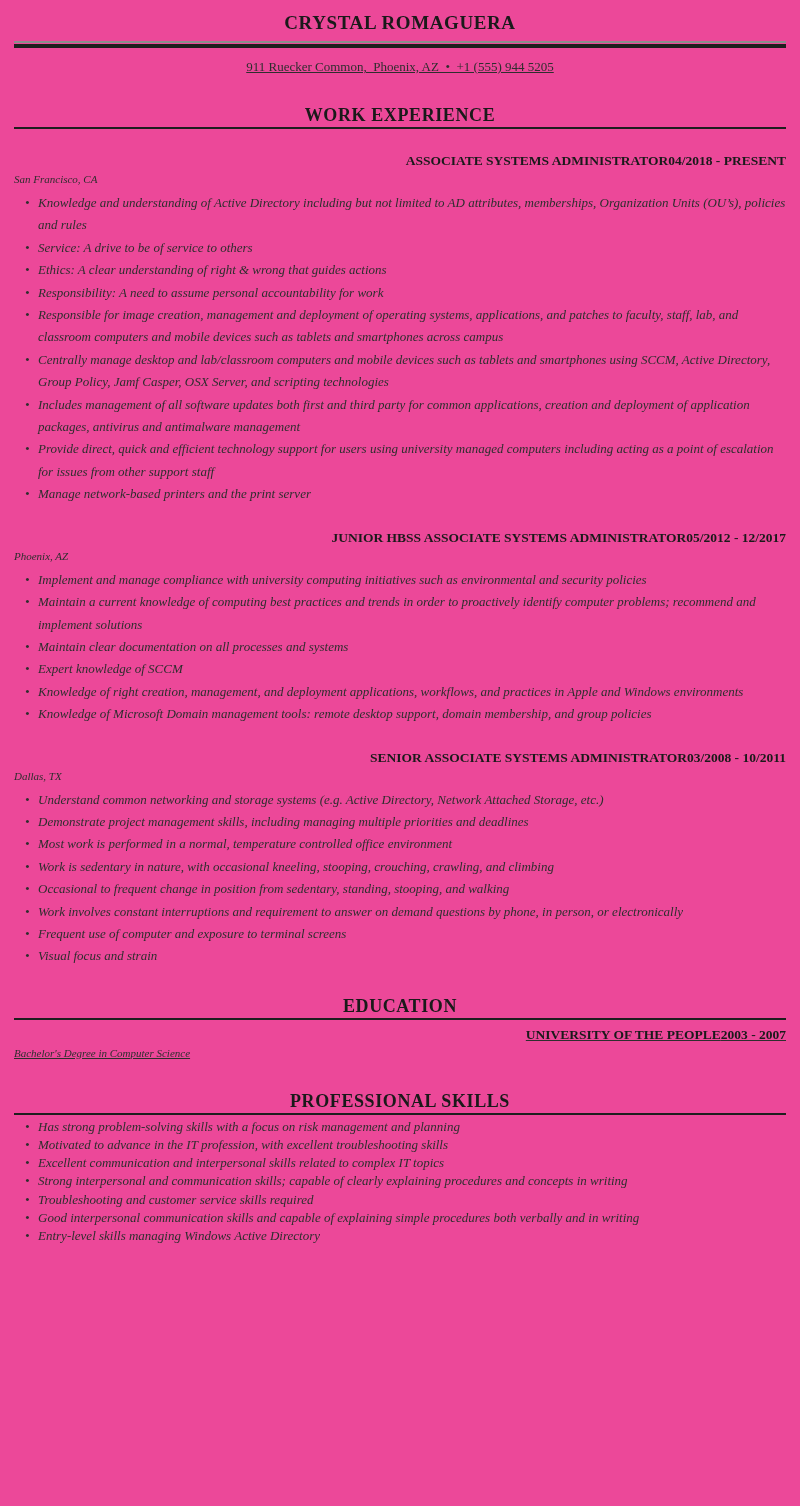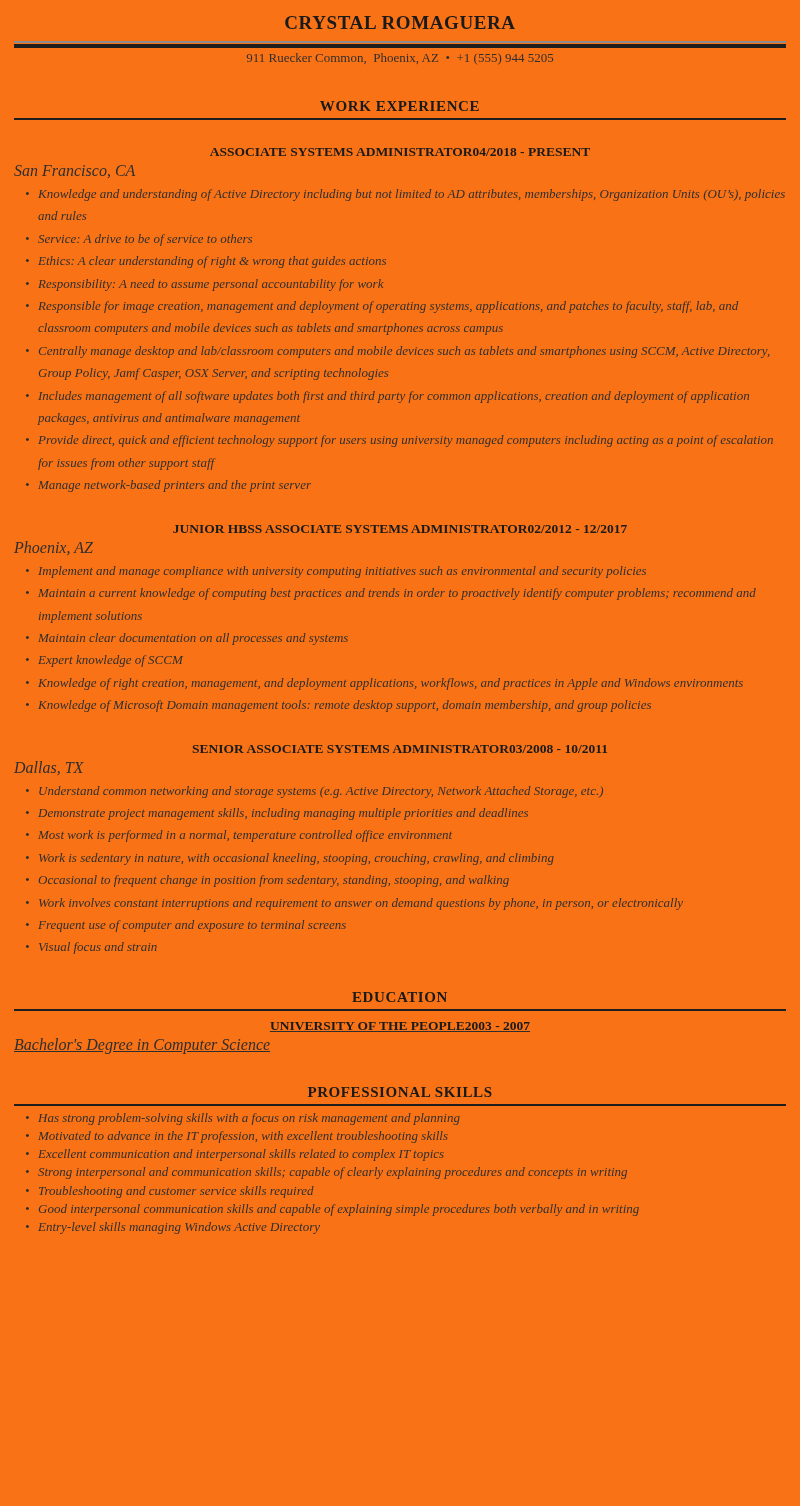--- a/index.html
+++ b/index.html
@@ -1,20 +1,20 @@
 <!DOCTYPE html>
 <html><head>
 <meta charset="utf-8">
 <style>
   html, body { margin: 0; padding: 0; background: #f7f7f7; }
   .page {
     width: 800px;
     min-height: 1506px;
     box-sizing: border-box;
-    background: #f97316;
+    background: #ec4899;
     padding: 8px 14px 40px 14px;
     font-family: "Liberation Serif", "DejaVu Serif", serif;
     color: #2e2e2e;
   }
 
   .name {
     margin: 2px 0 0 0;
     text-align: center;
     font-size: 19px;
     line-height: 26px;
@@ -24,58 +24,60 @@
   }
 
   .double-rule {
     margin-top: 5px;
     height: 1px;
     border-top: 2px solid #8c8c8c;
     border-bottom: 4px solid #1e1e1e;
   }
 
   .contact {
+    margin-top: 9px;
     text-align: center;
     font-size: 13px;
     line-height: 20px;
     white-space: pre;
     color: #2e2e2e;
+    text-decoration: underline;
   }
 
   .section-header {
     margin: 28px 0 0 0;
     text-align: center;
-    font-size: 15px;
+    font-size: 18px;
     line-height: 20px;
     font-weight: bold;
     letter-spacing: 0.6px;
     color: #1a1a1a;
   }
   .section-rule {
     margin-top: 2px;
     border-top: 2px solid #1e1e1e;
   }
 
   .job { margin-top: 22px; }
   .job + .job { }
 
   .row-head {
     display: flex;
-    justify-content: center;
+    justify-content: flex-end;
     align-items: baseline;
     font-size: 13.5px;
     line-height: 19px;
     font-weight: bold;
     color: #1a1a1a;
   }
   .row-head .dates { white-space: nowrap; }
 
   .location, .degree {
     font-style: italic;
-    font-size: 16px;
+    font-size: 11px;
     line-height: 19px;
     color: #2e2e2e;
   }
 
   ul.bullets {
     margin: 3px 0 0 0;
     padding: 0 0 0 24px;
     list-style: none;
     font-style: italic;
   }
@@ -123,21 +125,21 @@
       <li>Centrally manage desktop and lab/classroom computers and mobile devices such as tablets and smartphones using SCCM, Active Directory, Group Policy, Jamf Casper, OSX Server, and scripting technologies</li>
       <li>Includes management of all software updates both first and third party for common applications, creation and deployment of application packages, antivirus and antimalware management</li>
       <li>Provide direct, quick and efficient technology support for users using university managed computers including acting as a point of escalation for issues from other support staff</li>
       <li>Manage network-based printers and the print server</li>
     </ul>
   </section>
 
   <section class="job">
     <div class="row-head">
       <span class="title">JUNIOR HBSS ASSOCIATE SYSTEMS ADMINISTRATOR</span>
-      <span class="dates">02/2012 - 12/2017</span>
+      <span class="dates">05/2012 - 12/2017</span>
     </div>
     <div class="location">Phoenix, AZ</div>
     <ul class="bullets">
       <li>Implement and manage compliance with university computing initiatives such as environmental and security policies</li>
       <li>Maintain a current knowledge of computing best practices and trends in order to proactively identify computer problems; recommend and implement solutions</li>
       <li>Maintain clear documentation on all processes and systems</li>
       <li>Expert knowledge of SCCM</li>
       <li>Knowledge of right creation, management, and deployment applications, workflows, and practices in Apple and Windows environments</li>
       <li>Knowledge of Microsoft Domain management tools: remote desktop support, domain membership, and group policies</li>
     </ul>

